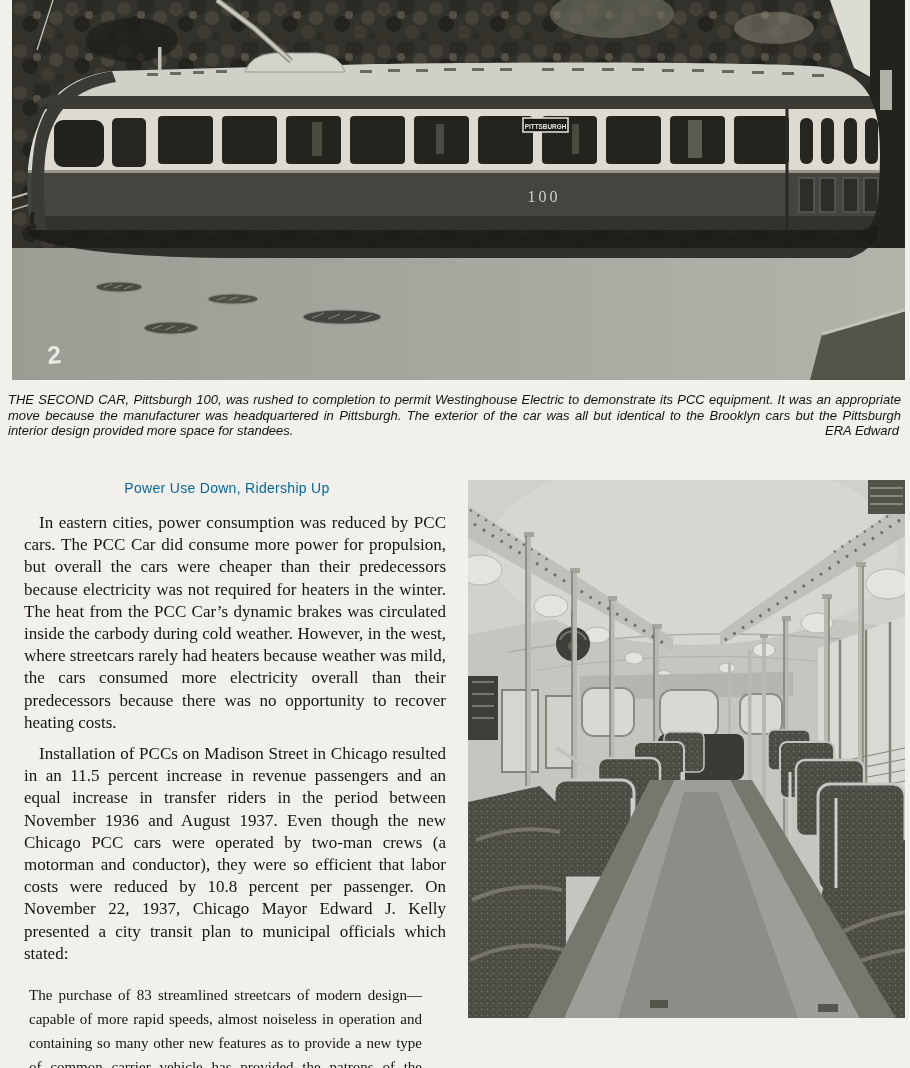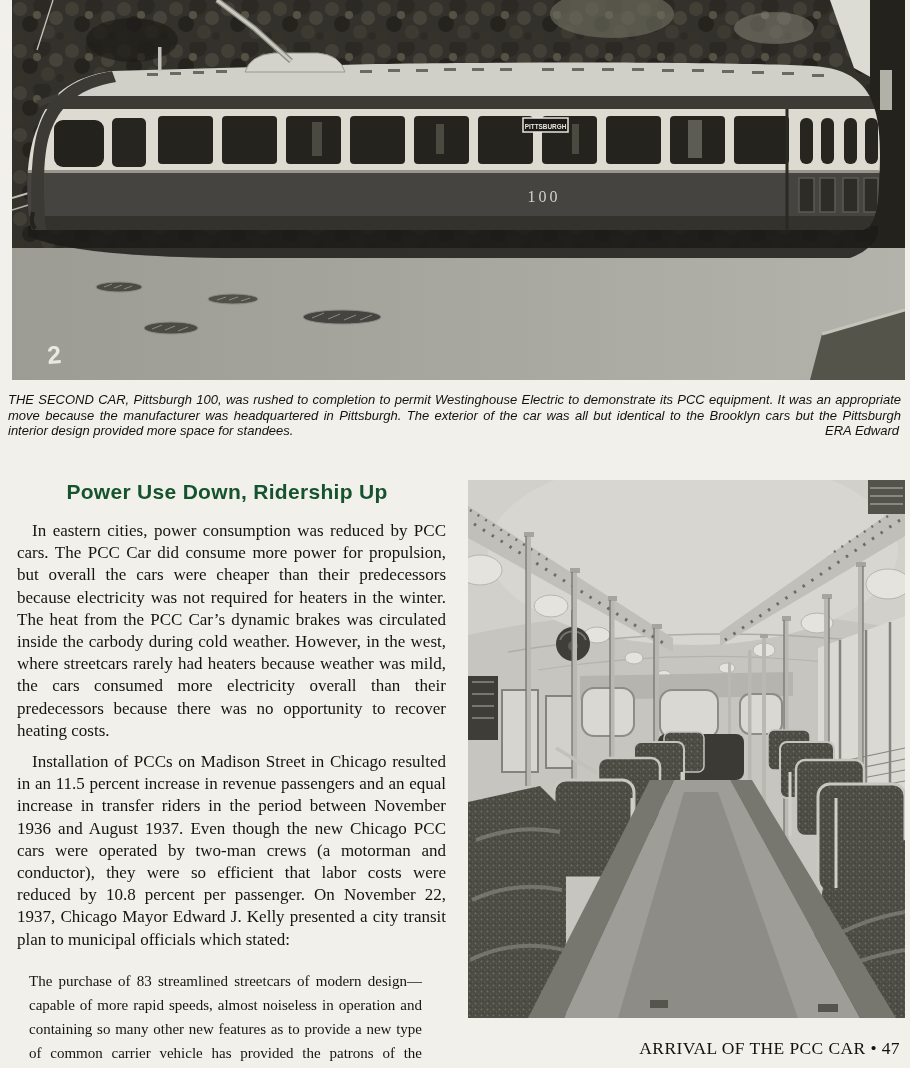--- a/index.html
+++ b/index.html
@@ -7,24 +7,24 @@
         font-family:"Liberation Serif", serif;color:#16140f;}
   figure{margin:0;}
   .photo-top{position:absolute;left:12px;top:0;width:893px;height:380px;}
   .photo-interior{position:absolute;left:468px;top:480px;width:437px;height:538px;}
   svg{display:block;}
   .caption{position:absolute;left:8px;top:392px;width:893px;
            font-family:"Liberation Sans", sans-serif;font-weight:normal;font-style:italic;
            font-size:13px;line-height:15.6px;text-align:justify;color:#14120e;}
   .caption .credit{position:absolute;right:2px;bottom:0;font-style:italic;}
   .col-left{position:absolute;left:8px;top:468px;width:438px;}
-  .col-left h2{font-family:"Liberation Sans", sans-serif;font-weight:bold;font-size:21px;
-               letter-spacing:.3px;text-align:center;margin:12px 0 16px 0;color:#14532d;}
+  .col-left h2{font-family:"Liberation Sans", sans-serif;font-weight:normal;font-size:14px;
+               letter-spacing:.3px;text-align:center;margin:12px 0 16px 0;color:#0369a1;}
   .col-left p{font-size:17px;line-height:22.2px;text-align:justify;text-indent:15px;
-              margin:0 0 9px 9px;}
+              margin:0 0 9px 16px;}
   .col-left blockquote{font-size:15px;line-height:24px;text-align:justify;
               margin:18px 24px 0 21px;}
   .footer{position:absolute;right:10px;top:1038px;font-size:17.5px;letter-spacing:.4px;
           color:#14120e;}
 </style>
 </head>
 <body>
 
 <div class="page">
 
@@ -303,15 +303,14 @@
 
       <polygon points="96,538 206,300 262,300 392,538" fill="#9e9d97"></polygon>
       <polygon points="150,538 216,312 250,312 330,538" fill="#8d8c86"></polygon>
       <polygon points="60,538 96,538 206,300 182,300" fill="#78776f"></polygon>
       <polygon points="392,538 428,538 284,300 262,300" fill="#78776f"></polygon>
       <rect x="182" y="520" width="18" height="8" fill="#55544d"></rect>
       <rect x="350" y="524" width="20" height="8" fill="#55544d"></rect>
     </svg>
   </figure>
 
-  <div class="footer">ARRIVAL OF THE PCC CAR • 47</div>
 
 </div>
 
 </body></html>

